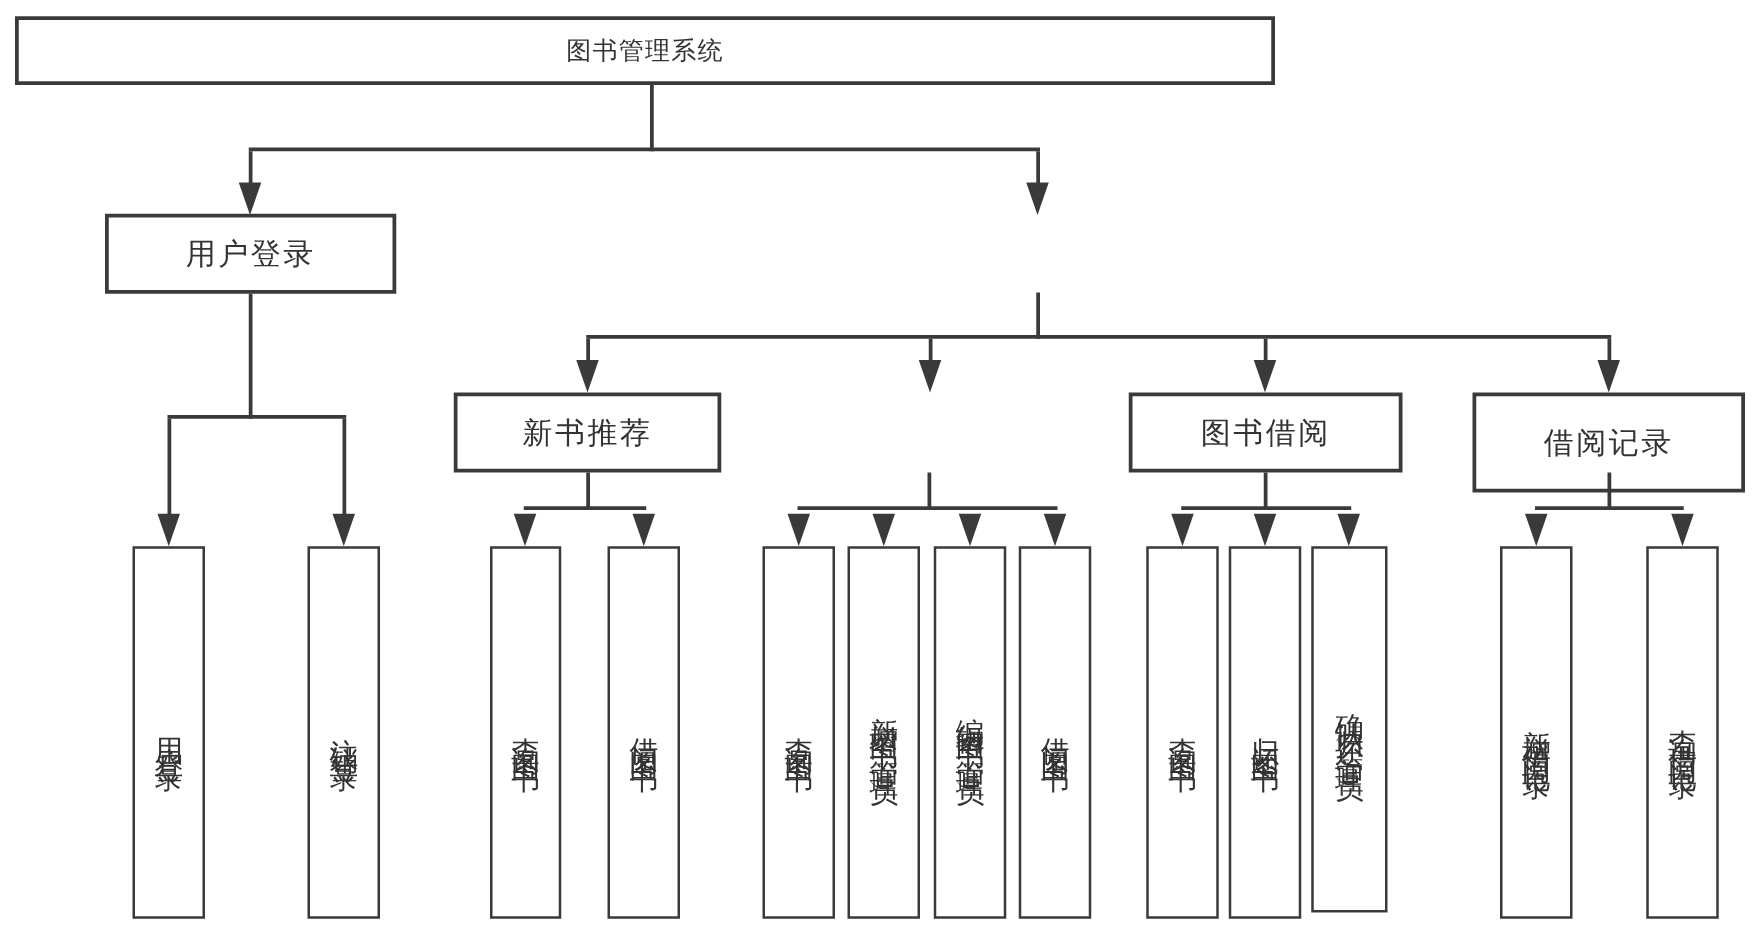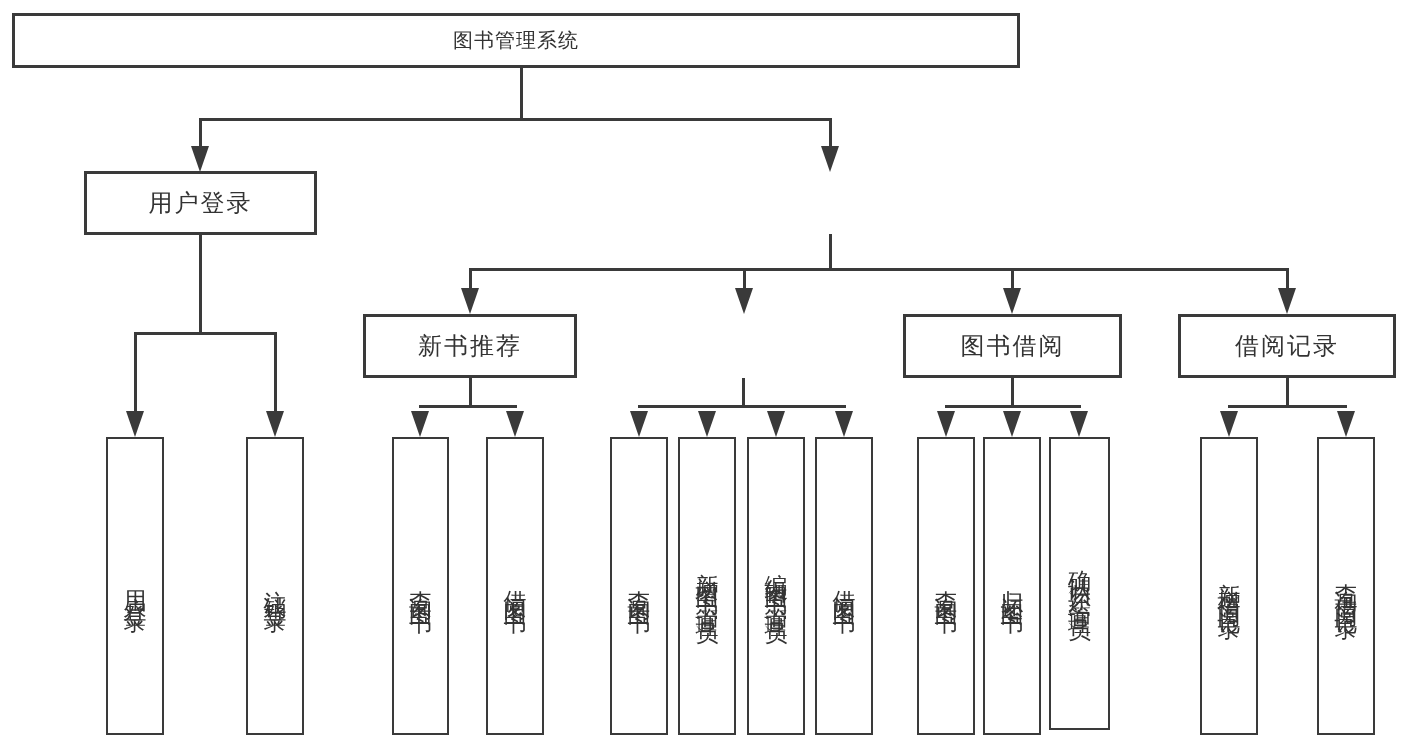--- a/index.html
+++ b/index.html
@@ -65,21 +65,21 @@
 <body>
 
 <div id="canvas">
 
   <div class="node" style="left:12px;top:13px;width:1008px;height:55px;font-size:20px;letter-spacing:1px;">图书管理系统</div>
 
   <div class="node" style="left:84px;top:171px;width:233px;height:64px;">用户登录</div>
 
   <div class="node" style="left:363px;top:314px;width:214px;height:64px;">新书推荐</div>
   <div class="node" style="left:903px;top:314px;width:219px;height:64px;">图书借阅</div>
-  <div class="node" style="left:1178px;top:314px;width:218px;height:64px;">借阅记录</div>
+  <div class="node" style="left:1178px;top:314px;width:218px;height:80px;">借阅记录</div>
 
   <div class="leaf" style="left:106px;top:437px;width:58px;height:298px;">用户登录</div>
   <div class="leaf" style="left:246px;top:437px;width:58px;height:298px;">注销登录</div>
 
   <div class="leaf" style="left:392px;top:437px;width:57px;height:298px;">查询图书</div>
   <div class="leaf" style="left:486px;top:437px;width:58px;height:298px;">借阅图书</div>
 
   <div class="leaf" style="left:610px;top:437px;width:58px;height:298px;">查询图书</div>
   <div class="leaf" style="left:678px;top:437px;width:58px;height:298px;">新增图书（管理员）</div>
   <div class="leaf" style="left:747px;top:437px;width:58px;height:298px;">编辑图书（管理员）</div>

